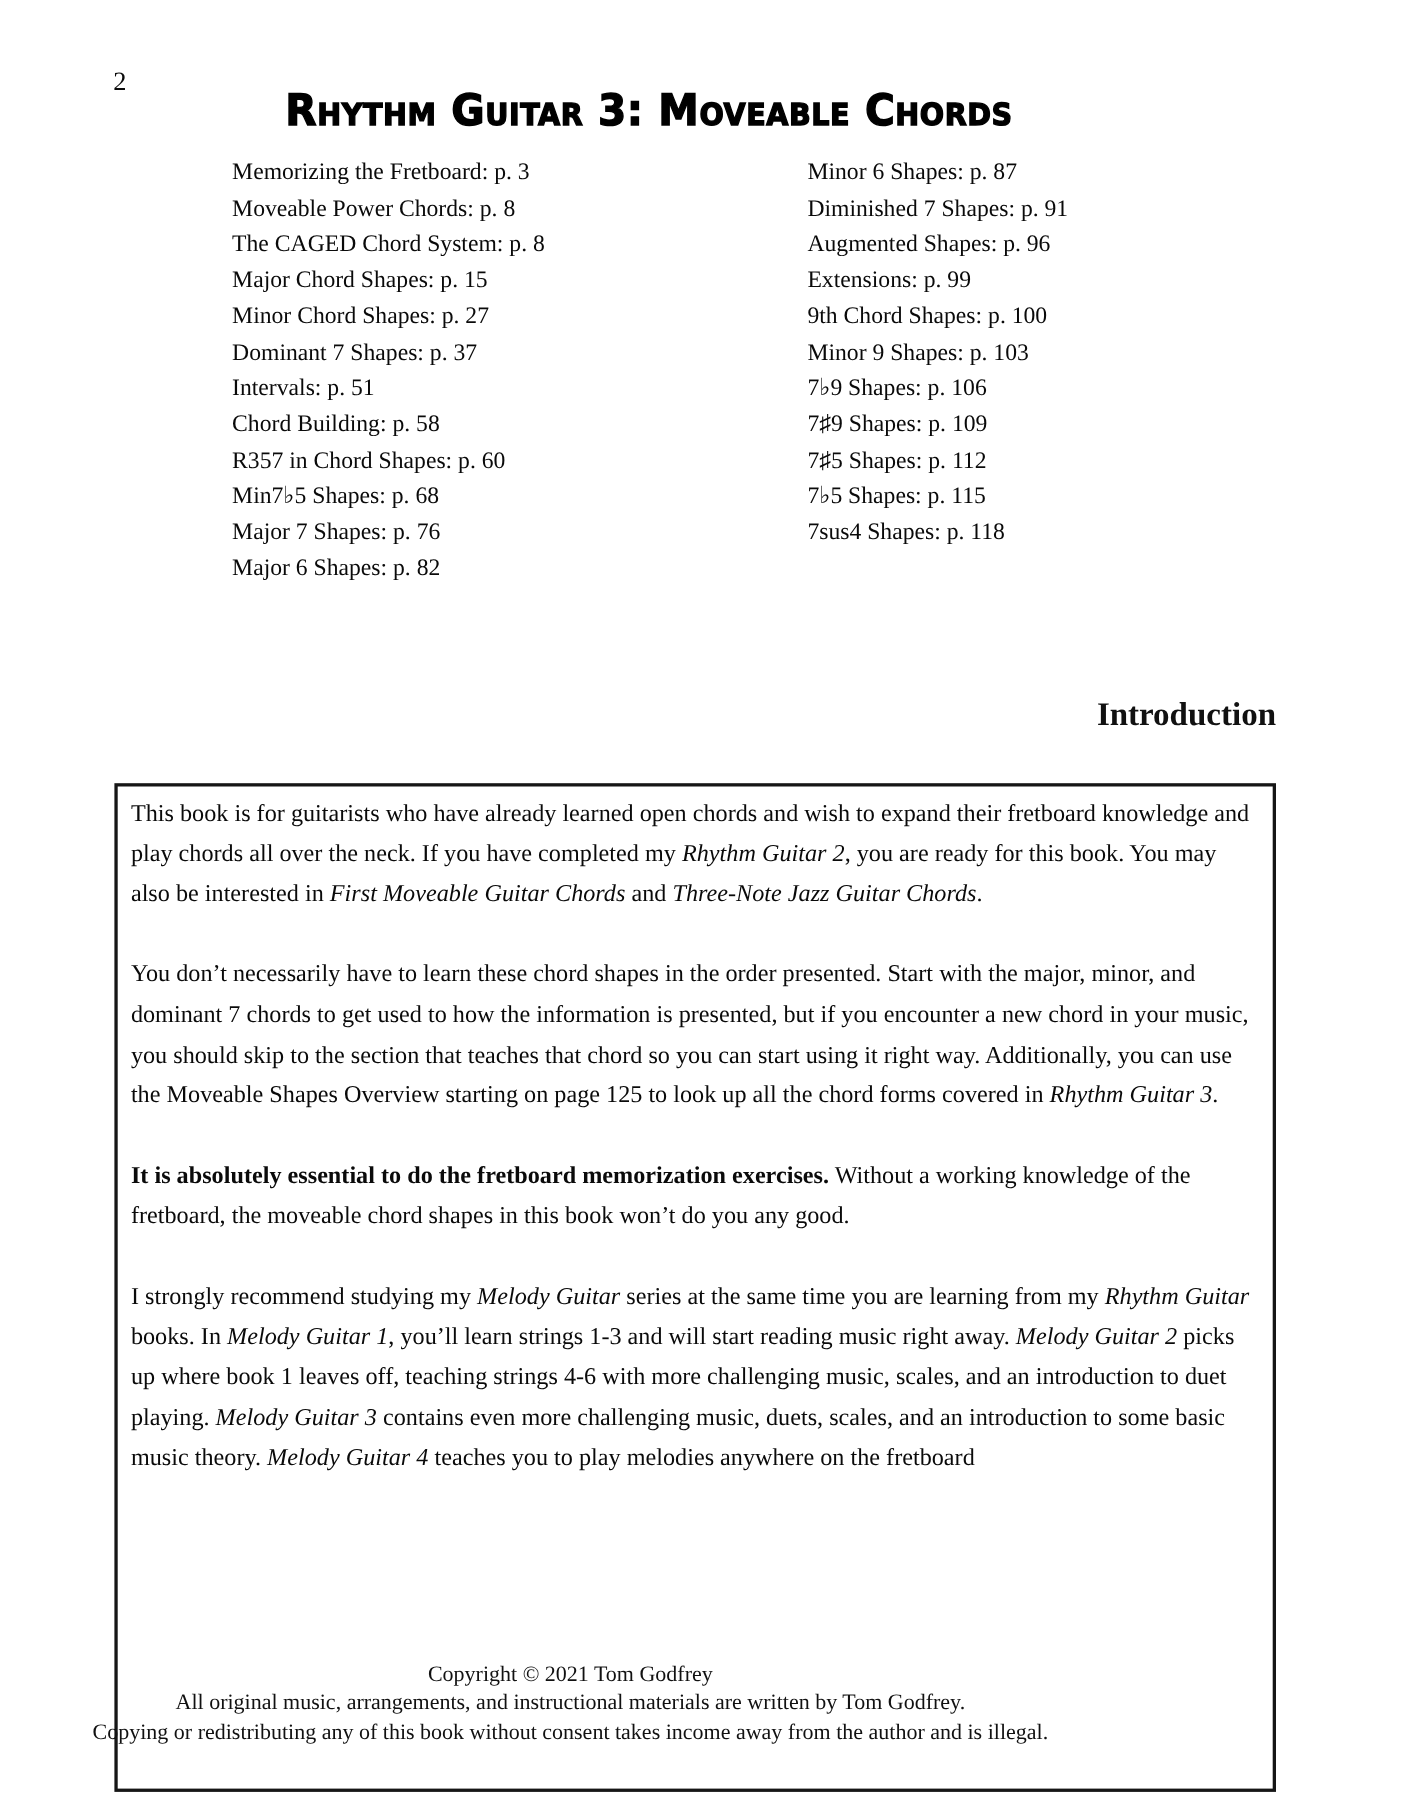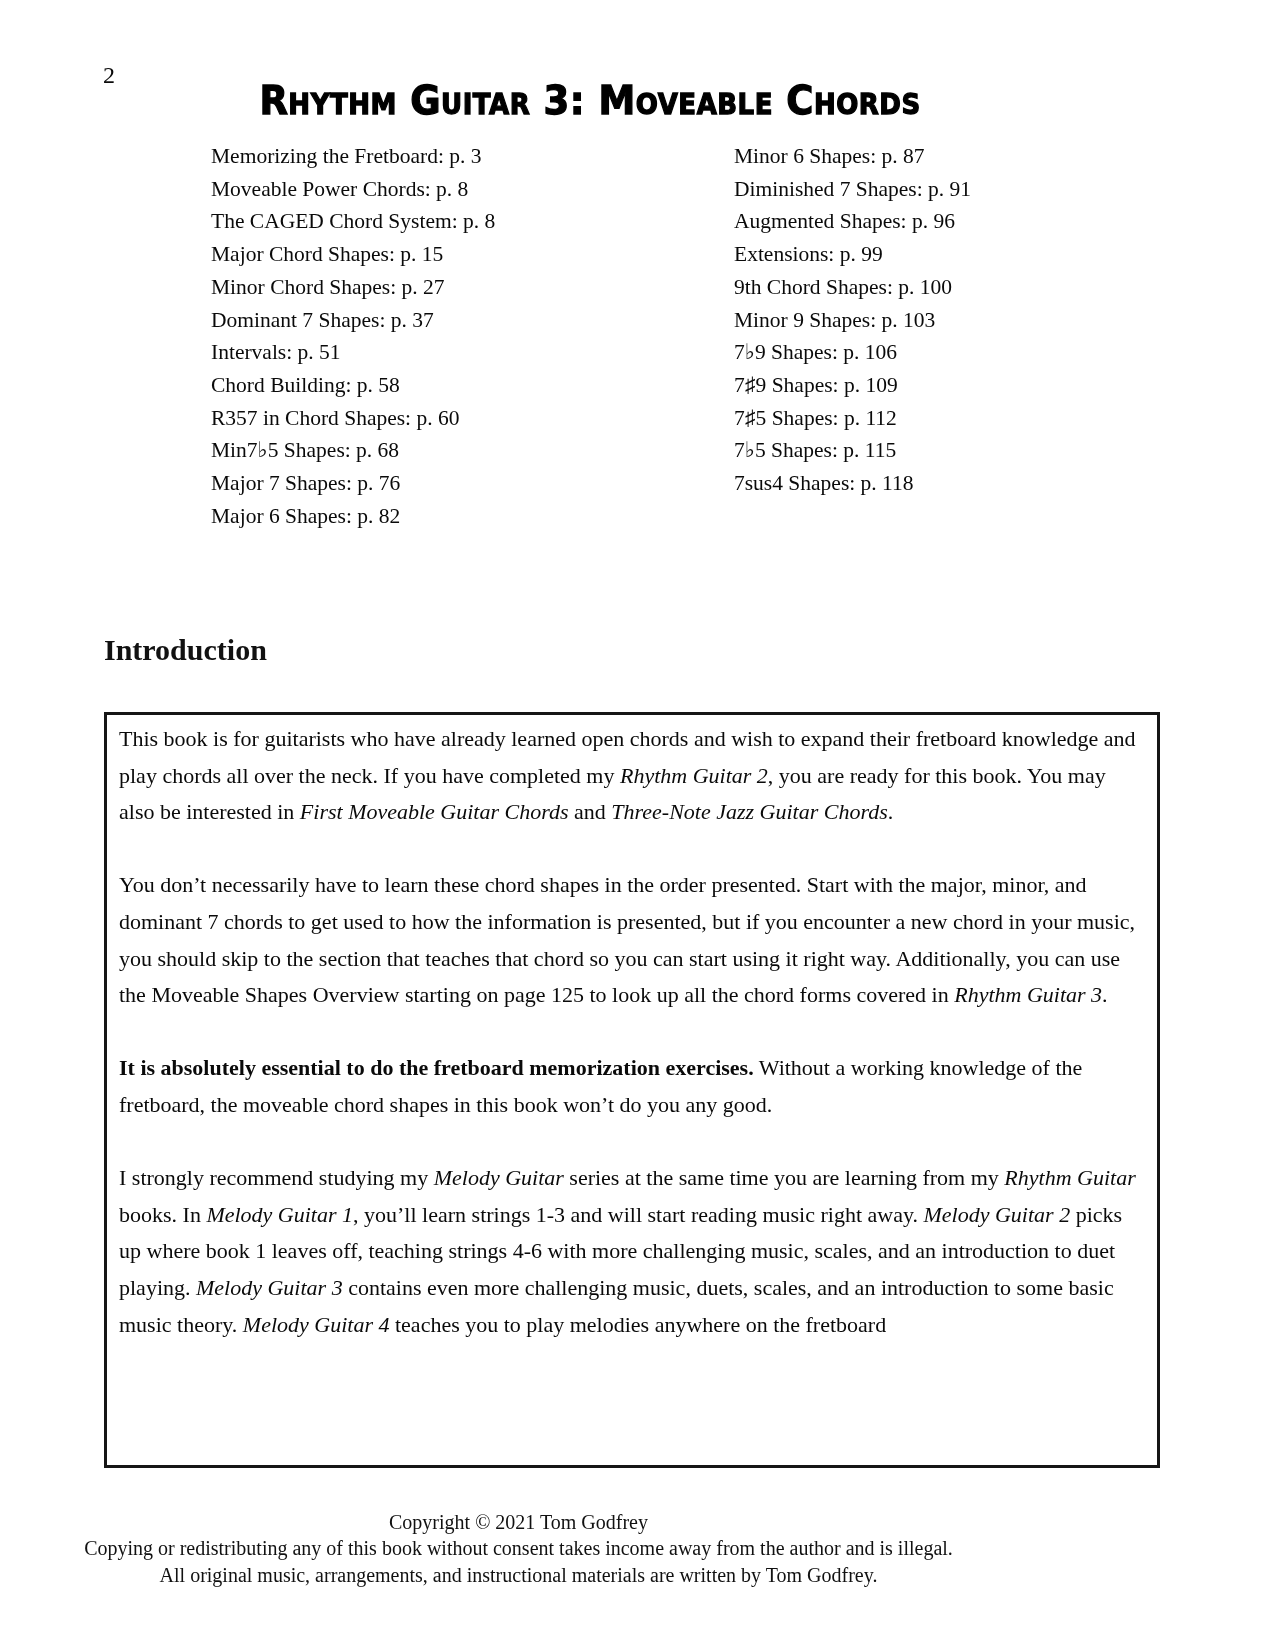--- a/index.html
+++ b/index.html
@@ -37,26 +37,26 @@
     margin-left:23px;
   }
   .toc-col {
     font-size:21.5px;
     line-height:32.7px;
     white-space:nowrap;
   }
   .toc-col-left { width:523px; }
   .intro-heading {
     position:absolute; top:633px; left:104px; width:1056px;
-    text-align:left;
+    text-align:right;
     font-size:30px; font-weight:bold;
     color:#111;
   }
   .intro-box {
-    position:absolute; top:712px; left:104px; width:1056px; height:756px;
+    position:absolute; top:712px; left:104px; width:1056px; height:917px;
     border:3px solid #161616;
     padding:6px 12px 0 12px;
     font-size:22px;
     line-height:36.6px;
     overflow:hidden;
   }
   .para { margin-bottom:36.6px; }
   .para:last-child { margin-bottom:0; }
   .seg-i { font-style:italic; }
   .seg-b { font-weight:bold; }
@@ -111,17 +111,17 @@
 
   <div class="intro-box">
     <div class="para"><span>This book is for guitarists who have already learned open chords and wish to expand their fretboard knowledge and play chords all over the neck. If you have completed my </span><span class="seg-i">Rhythm Guitar 2</span><span>, you are ready for this book. You may also be interested in </span><span class="seg-i">First Moveable Guitar Chords</span><span> and </span><span class="seg-i">Three-Note Jazz Guitar Chords</span><span>.</span></div>
     <div class="para"><span>You don’t necessarily have to learn these chord shapes in the order presented. Start with the major, minor, and dominant 7 chords to get used to how the information is presented, but if you encounter a new chord in your music, you should skip to the section that teaches that chord so you can start using it right way. Additionally, you can use the Moveable Shapes Overview starting on page 125 to look up all the chord forms covered in </span><span class="seg-i">Rhythm Guitar 3</span><span>.</span></div>
     <div class="para"><span class="seg-b">It is absolutely essential to do the fretboard memorization exercises.</span><span> Without a working knowledge of the fretboard, the moveable chord shapes in this book won’t do you any good.</span></div>
     <div class="para"><span>I strongly recommend studying my </span><span class="seg-i">Melody Guitar</span><span> series at the same time you are learning from my </span><span class="seg-i">Rhythm Guitar</span><span> books. In </span><span class="seg-i">Melody Guitar 1</span><span>, you’ll learn strings 1-3 and will start reading music right away. </span><span class="seg-i">Melody Guitar 2</span><span> picks up where book 1 leaves off, teaching strings 4-6 with more challenging music, scales, and an introduction to duet playing. </span><span class="seg-i">Melody Guitar 3</span><span> contains even more challenging music, duets, scales, and an introduction to some basic music theory. </span><span class="seg-i">Melody Guitar 4</span><span> teaches you to play melodies anywhere on the fretboard</span></div>
   </div>
 
   <div class="page-footer">
     <div>Copyright © 2021 Tom Godfrey</div>
+    <div>All original music, arrangements, and instructional materials are written by Tom Godfrey.</div>
     <div>Copying or redistributing any of this book without consent takes income away from the author and is illegal.</div>
-    <div>All original music, arrangements, and instructional materials are written by Tom Godfrey.</div>
   </div>
 
 </div>
 
 </body></html>

